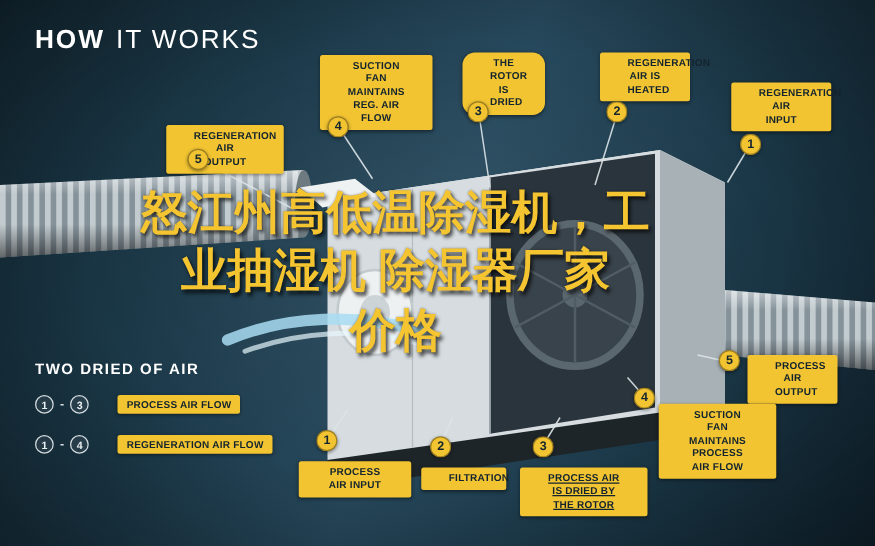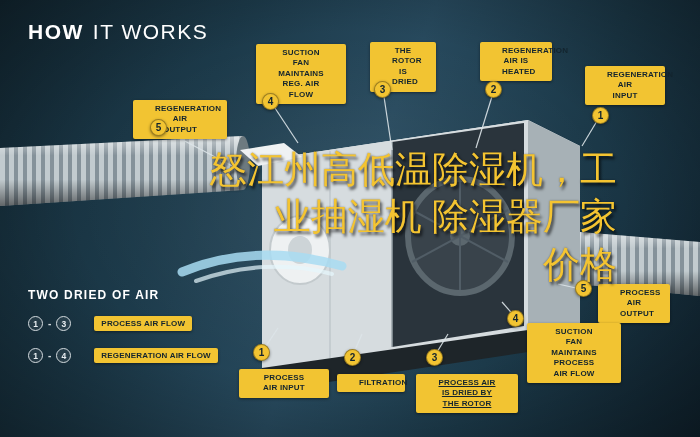--- a/index.html
+++ b/index.html
@@ -32,24 +32,24 @@
   #title{
     position:absolute;left:28px;top:20px;z-index:30;
     color:#ffffff;font-size:21px;letter-spacing:1.5px;
     white-space:nowrap;
   }
   #title .bold{font-weight:800;}
   #title .light{font-weight:300;margin-left:9px;}
 
   
   #overlay-title{
-    position:absolute;left:72px;top:146px;width:545px;z-index:50;
-    text-align:right;
+    position:absolute;left:44px;top:146px;width:545px;z-index:50;
+    text-align:center;
     color:#f4c431;
-    font-weight:normal;
+    font-weight:bold;
     font-size:37px;line-height:1.28;
     text-shadow:2px 3px 3px rgba(0,0,0,0.65), 0 0 2px rgba(0,0,0,0.4);
     pointer-events:none;
   }
 
   
   .callout-box{
     position:absolute;z-index:30;
     background:var(--accent);color:var(--ink);
     font-weight:bold;font-size:8px;line-height:1.3;
@@ -65,21 +65,21 @@
     font-weight:bold;font-size:10px;
     display:flex;align-items:center;justify-content:center;
     box-shadow:0 1px 3px rgba(0,0,0,.45);
   }
 
   
   #co-regen-out-box{left:133px;top:100px;width:94px;}
   #co-regen-out-badge{left:150px;top:119px;}
   #co-suction-reg-box{left:256px;top:44px;width:90px;}
   #co-suction-reg-badge{left:262px;top:93px;}
-  #co-rotor-dried-box{left:370px;top:42px;width:66px;}
+  #co-rotor-dried-box{left:370px;top:42px;width:66px;border-radius:10px;}
   #co-rotor-dried-badge{left:374px;top:81px;}
   #co-regen-heated-box{left:480px;top:42px;width:72px;}
   #co-regen-heated-badge{left:485px;top:81px;}
   #co-regen-input-box{left:585px;top:66px;width:80px;}
   #co-regen-input-badge{left:592px;top:107px;}
   #co-process-out-box{left:598px;top:284px;width:72px;}
   #co-process-out-badge{left:575px;top:280px;}
   #co-process-in-box{left:239px;top:369px;width:90px;}
   #co-process-in-badge{left:253px;top:344px;}
   #co-filtration-box{left:337px;top:374px;width:68px;}

